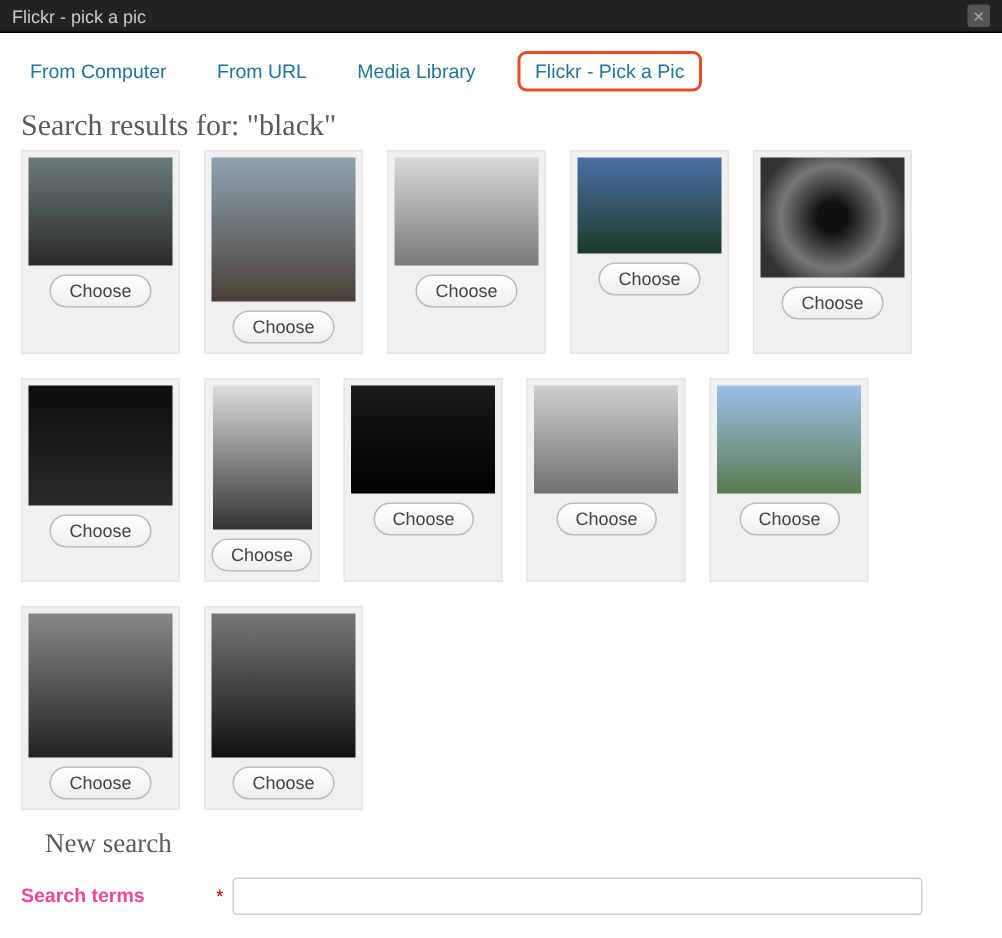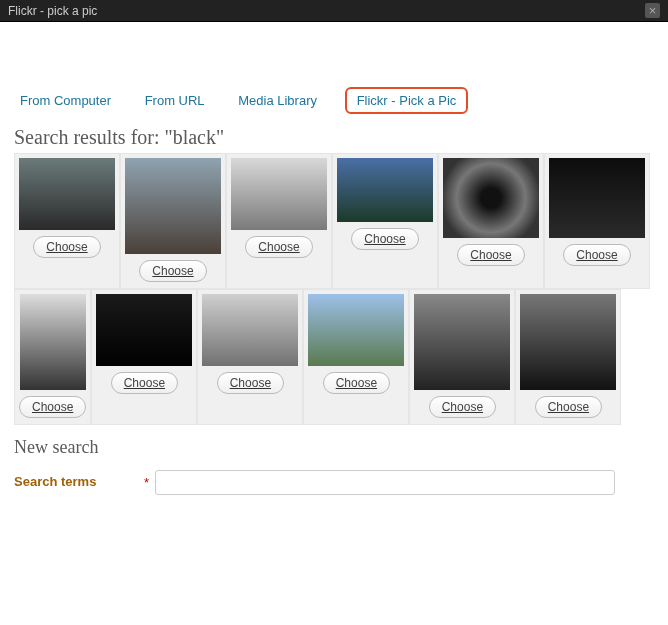--- a/index.html
+++ b/index.html
@@ -1,35 +1,35 @@
 <!DOCTYPE html>
 <html><head>
 <meta charset="utf-8">
 <style>
   * { box-sizing: border-box; margin: 0; padding: 0; }
   body { font-family: Arial, Helvetica, sans-serif; font-size: 13px; color: #333; background: #fff; width: 668px; }
   .titlebar { background: #222; color: #ccc; padding: 4px 8px; display: flex; align-items: center; justify-content: space-between; border-bottom: 1px solid #000; height: 22px; font-size: 12px; }
   .titlebar .close { color: #aaa; font-size: 13px; cursor: pointer; background:#555;border-radius:2px;width:15px;height:15px;display:flex;align-items:center;justify-content:center; }
-  .tabs { padding: 28px 14px 6px 14px; margin-top: 37px; }
+  .tabs { padding: 12px 14px 6px 14px; }
   .tabs a { color: #21759b; text-decoration: none; margin-right: 18px; font-size: 13px; display:inline-block; padding:4px 6px;}
   .tabs a.active { border: 2px solid #e44d26; border-radius: 6px; padding: 4px 10px; color: #21759b; }
   .content { padding: 0 14px 18px 14px; }
   h2 { font-family: Georgia, "Times New Roman", serif; font-weight: normal; color: #5a5a5a; font-size: 20px; margin: 6px 0 4px 0; }
   .resultbar { text-align: right; margin: 4px 0 8px 0; color: #666; font-style: italic; font-family: Georgia, serif; font-size: 12px;}
   .resultbar .pages { display: inline-flex; gap: 4px; margin-left: 8px; font-style: normal; font-family: Arial, sans-serif; vertical-align:middle;}
   .pg { min-width: 20px; height: 20px; display: inline-flex; align-items:center; justify-content:center; border:1px solid #ccc; border-radius:3px; color:#21759b; background:#fff; font-size:12px; cursor:pointer; padding:0 4px;}
   .pg.current { background:#eee; color:#555; border-color:#bbb; cursor:default;}
   .ellipsis { display:inline-flex; align-items:center; padding:0 2px; color:#888;}
-  .grid { display:flex; flex-wrap: wrap; gap: 0; margin-bottom: 12px; text-decoration: underline; }
+  .grid { display:flex; flex-wrap: wrap; gap: 16px; margin-bottom: 12px; }
   .card { background: #f0f0f0; border: 1px solid #e5e5e5; padding: 4px 4px 6px 4px; display:flex; flex-direction:column; align-items:center; }
   .thumb { display:block; background:#888; }
   .choose { margin-top: 6px; font-size:12px; padding: 3px 12px; border:1px solid #bbb; border-radius: 12px; background: linear-gradient(#fff,#efefef); color:#444; cursor:pointer; }
-  h3.newsearch { font-family: Georgia, serif; font-weight: normal; color:#5a5a5a; font-size: 18px; margin: 10px 0 12px 0;}
+  h3.newsearch { font-family: Georgia, serif; font-weight: normal; color:#5a5a5a; font-size: 18px; margin: 10px 0 12px 16px;}
   .form-row { display:flex; align-items:flex-start; margin: 6px 0; }
-  .form-row label { width: 130px; font-weight: bold; font-size: 13px; color:#a16207; padding-top: 4px; }
+  .form-row label { width: 130px; font-weight: bold; font-size: 13px; color:#ec4899; padding-top: 4px; }
   .form-row .field { flex: 1; }
   .req { color: #c00; margin-right: 6px; }
   input[type=text] { width: 100%; max-width: 460px; padding: 4px 6px; border:1px solid #ccc; border-radius:3px; font-size:13px;}
 </style>
 </head>
 <body>
 
 <div class="titlebar">
   <span>Flickr - pick a pic</span>
   <span class="close">×</span>

